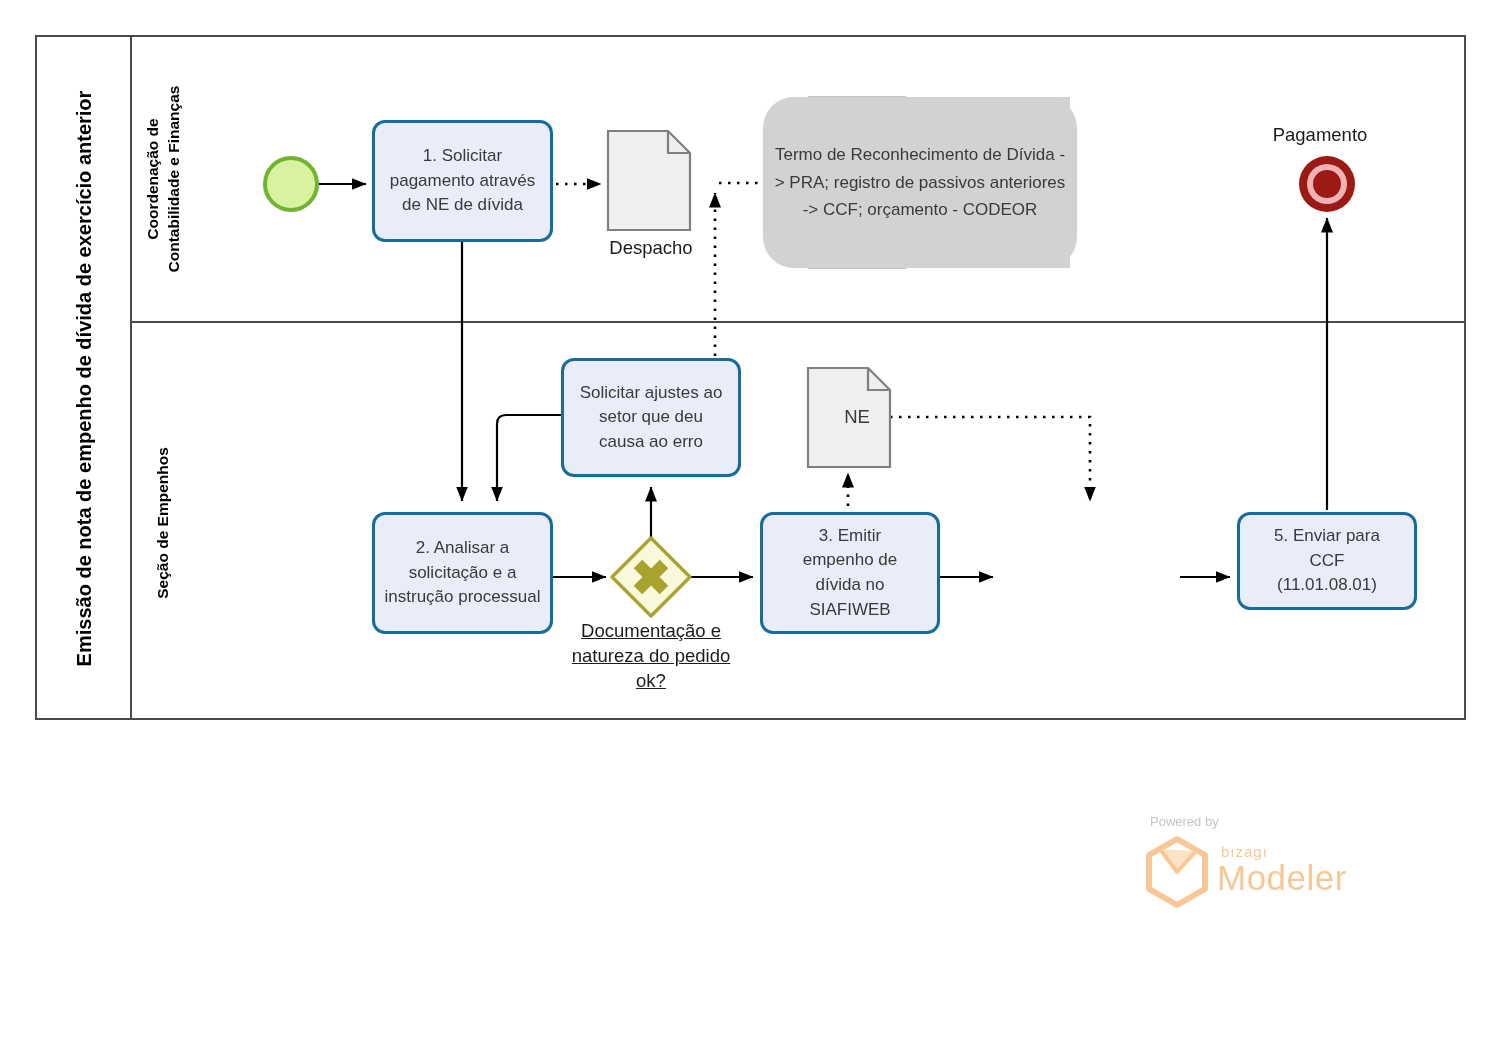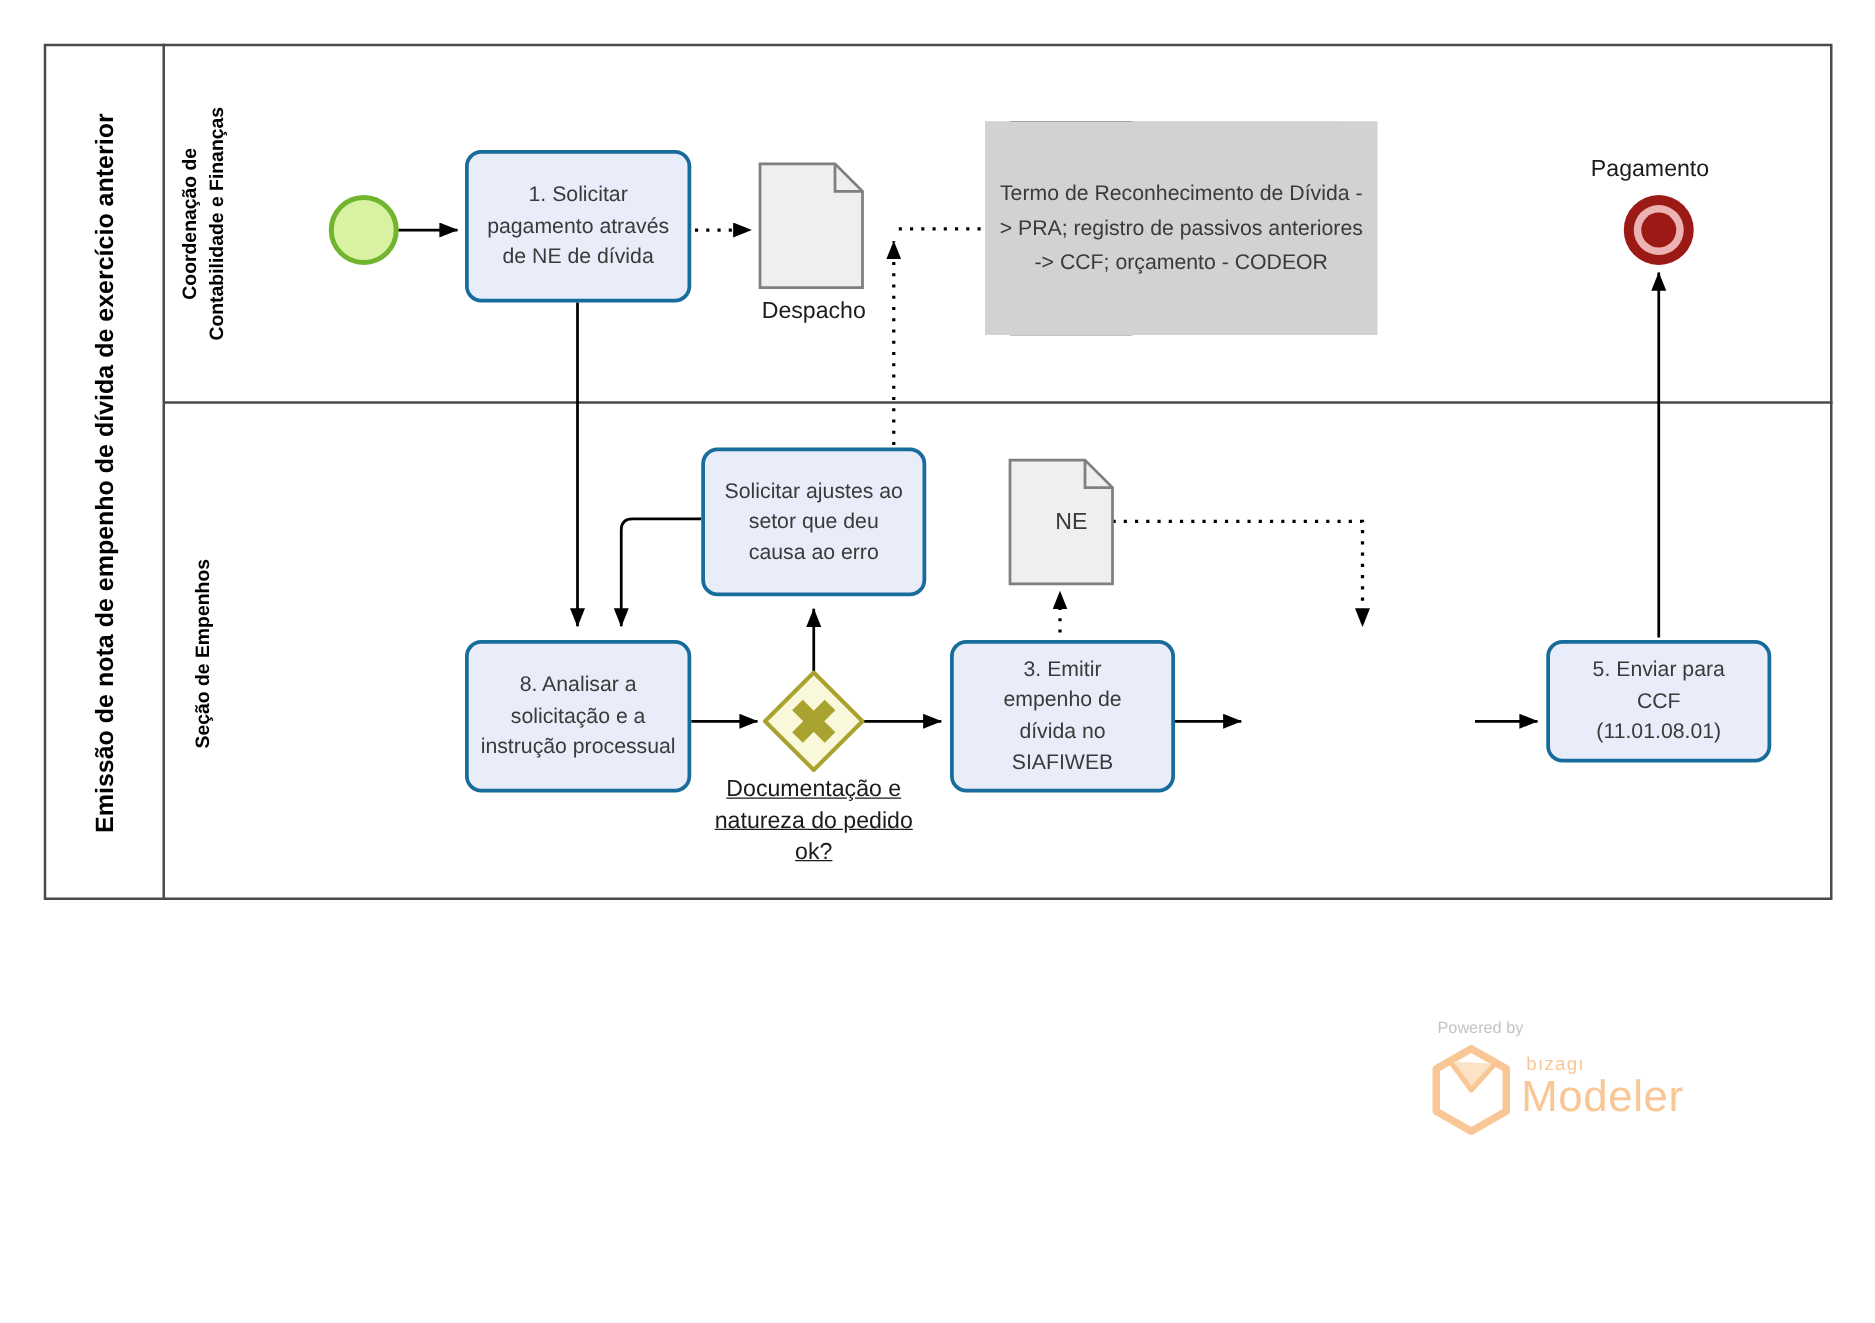--- a/index.html
+++ b/index.html
@@ -118,34 +118,34 @@
     <g stroke="#f9c795" stroke-width="6" fill="none" stroke-linejoin="round">
       <polygon points="1177,839 1205,855 1205,889 1177,905 1149,889 1149,855"></polygon>
       <path d="M1160,849 L1177,872 L1196,851" fill="#fde3c6" stroke-width="4"></path>
     </g>
   </svg>
 
   <div class="abs task" style="left:372px;top:120px;width:181px;height:122px;">1. Solicitar pagamento através de NE de dívida</div>
 
   <div class="abs task" style="left:561px;top:358px;width:180px;height:119px;padding:4px 14px;">Solicitar ajustes ao setor que deu causa ao erro</div>
 
-  <div class="abs task" style="left:372px;top:512px;width:181px;height:122px;">8. Analisar a solicitação e a instrução processual</div>
+  <div class="abs task" style="left:372px;top:512px;width:181px;height:122px;">2. Analisar a solicitação e a instrução processual</div>
 
   <div class="abs task narrow" style="left:760px;top:512px;width:180px;height:122px;">3. Emitir empenho de dívida no SIAFIWEB</div>
 
 
   <div class="abs task narrow" style="left:1237px;top:512px;width:180px;height:98px;">5. Enviar para CCF (11.01.08.01)</div>
 
   <div class="abs shape-label" style="left:581px;top:236px;width:140px;">Despacho</div>
 
   <div class="abs inside-label" style="left:808px;top:403px;width:98px;height:28px;">NE</div>
 
   <div class="abs shape-label" style="left:1240px;top:123px;width:160px;">Pagamento</div>
 
   <div class="abs shape-label" style="left:566px;top:619px;width:170px;text-decoration:underline;">Documentação e natureza do pedido ok?</div>
 
-  <div class="abs annotation-text" style="left:788px;top:97px;width:314px;height:171px;">Termo de Reconhecimento de Dívida -&gt; PRA; registro de passivos anteriores -&gt; CCF; orçamento - CODEOR</div>
+  <div class="abs annotation-text" style="left:763px;top:97px;width:314px;height:171px;border-radius:31px;">Termo de Reconhecimento de Dívida -&gt; PRA; registro de passivos anteriores -&gt; CCF; orçamento - CODEOR</div>
 
   <div class="abs powered-by" style="left:1150px;top:814px;">Powered by</div>
   <div class="abs brand-small" style="left:1221px;top:843px;">bızagı</div>
   <div class="abs brand-big" style="left:1217px;top:858px;">Modeler</div>
 
 </div>
 
 </body></html>

